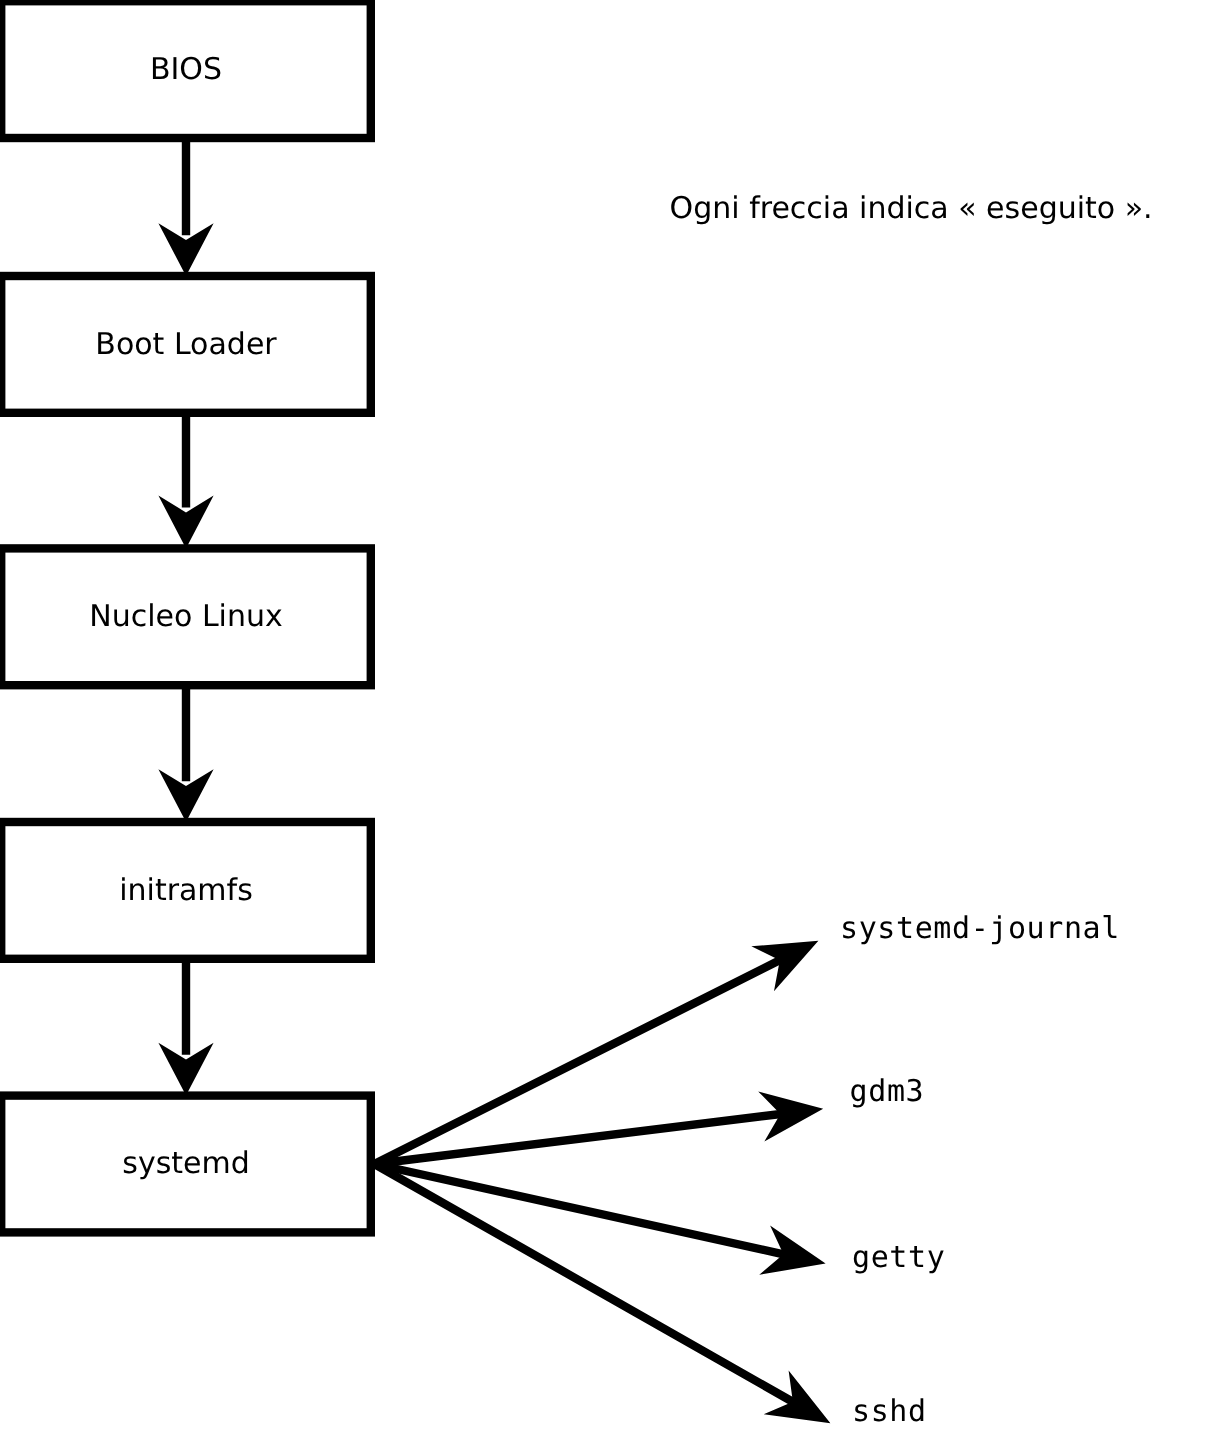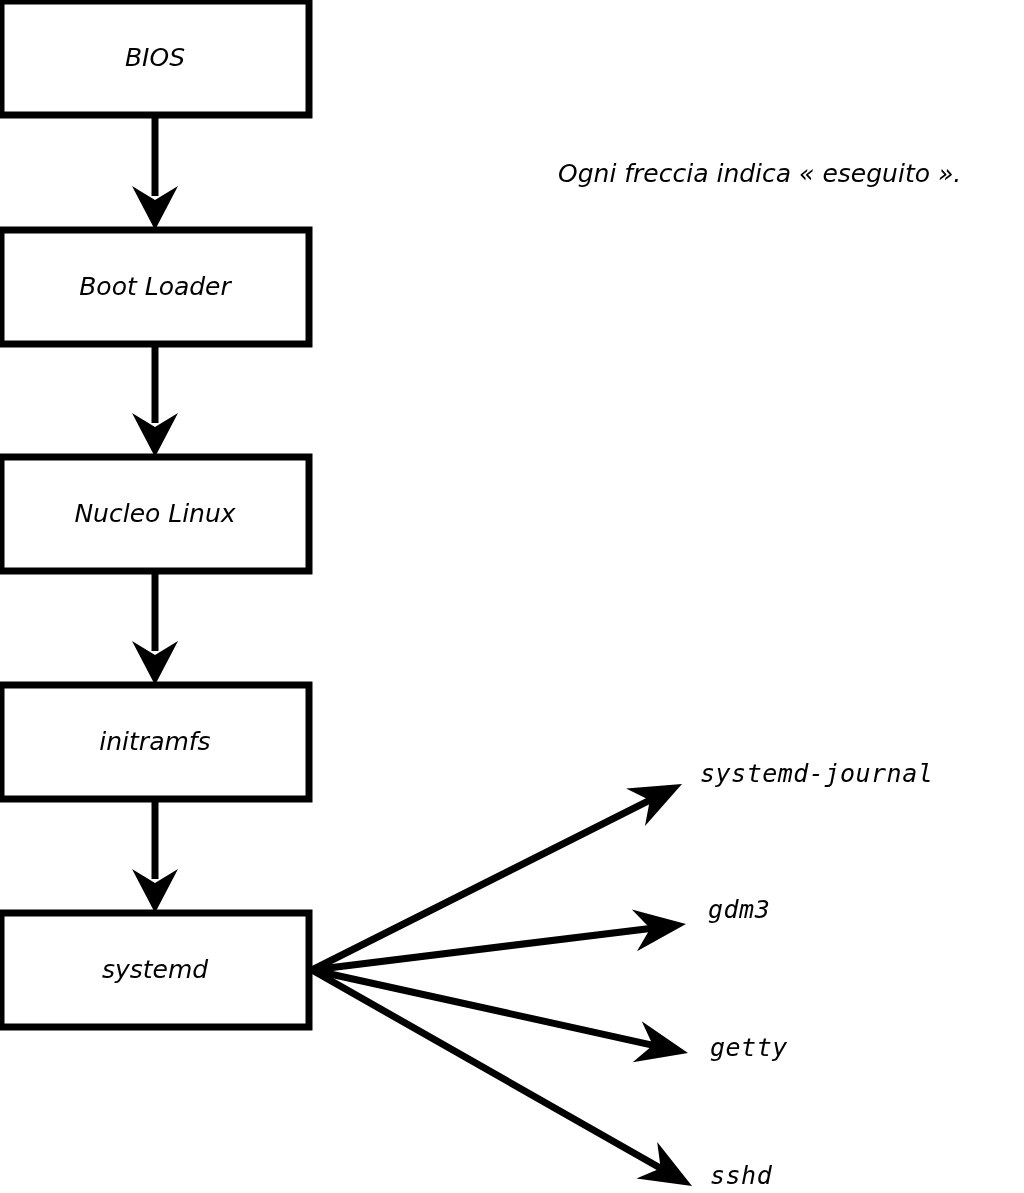--- a/index.html
+++ b/index.html
@@ -14,21 +14,20 @@
     position: relative;
     overflow: hidden;
     font-family: "DejaVu Sans", sans-serif;
   }
   #diagram-root {
     position: absolute;
     left: 0;
     top: 0;
     width: 1024px;
     height: 1020px;
-    font-style: italic;
   }
   svg#diagram-svg {
     position: absolute;
     left: 0;
     top: 0;
     width: 1024px;
     height: 1193px;
     display: block;
   }
   .box-rect {

